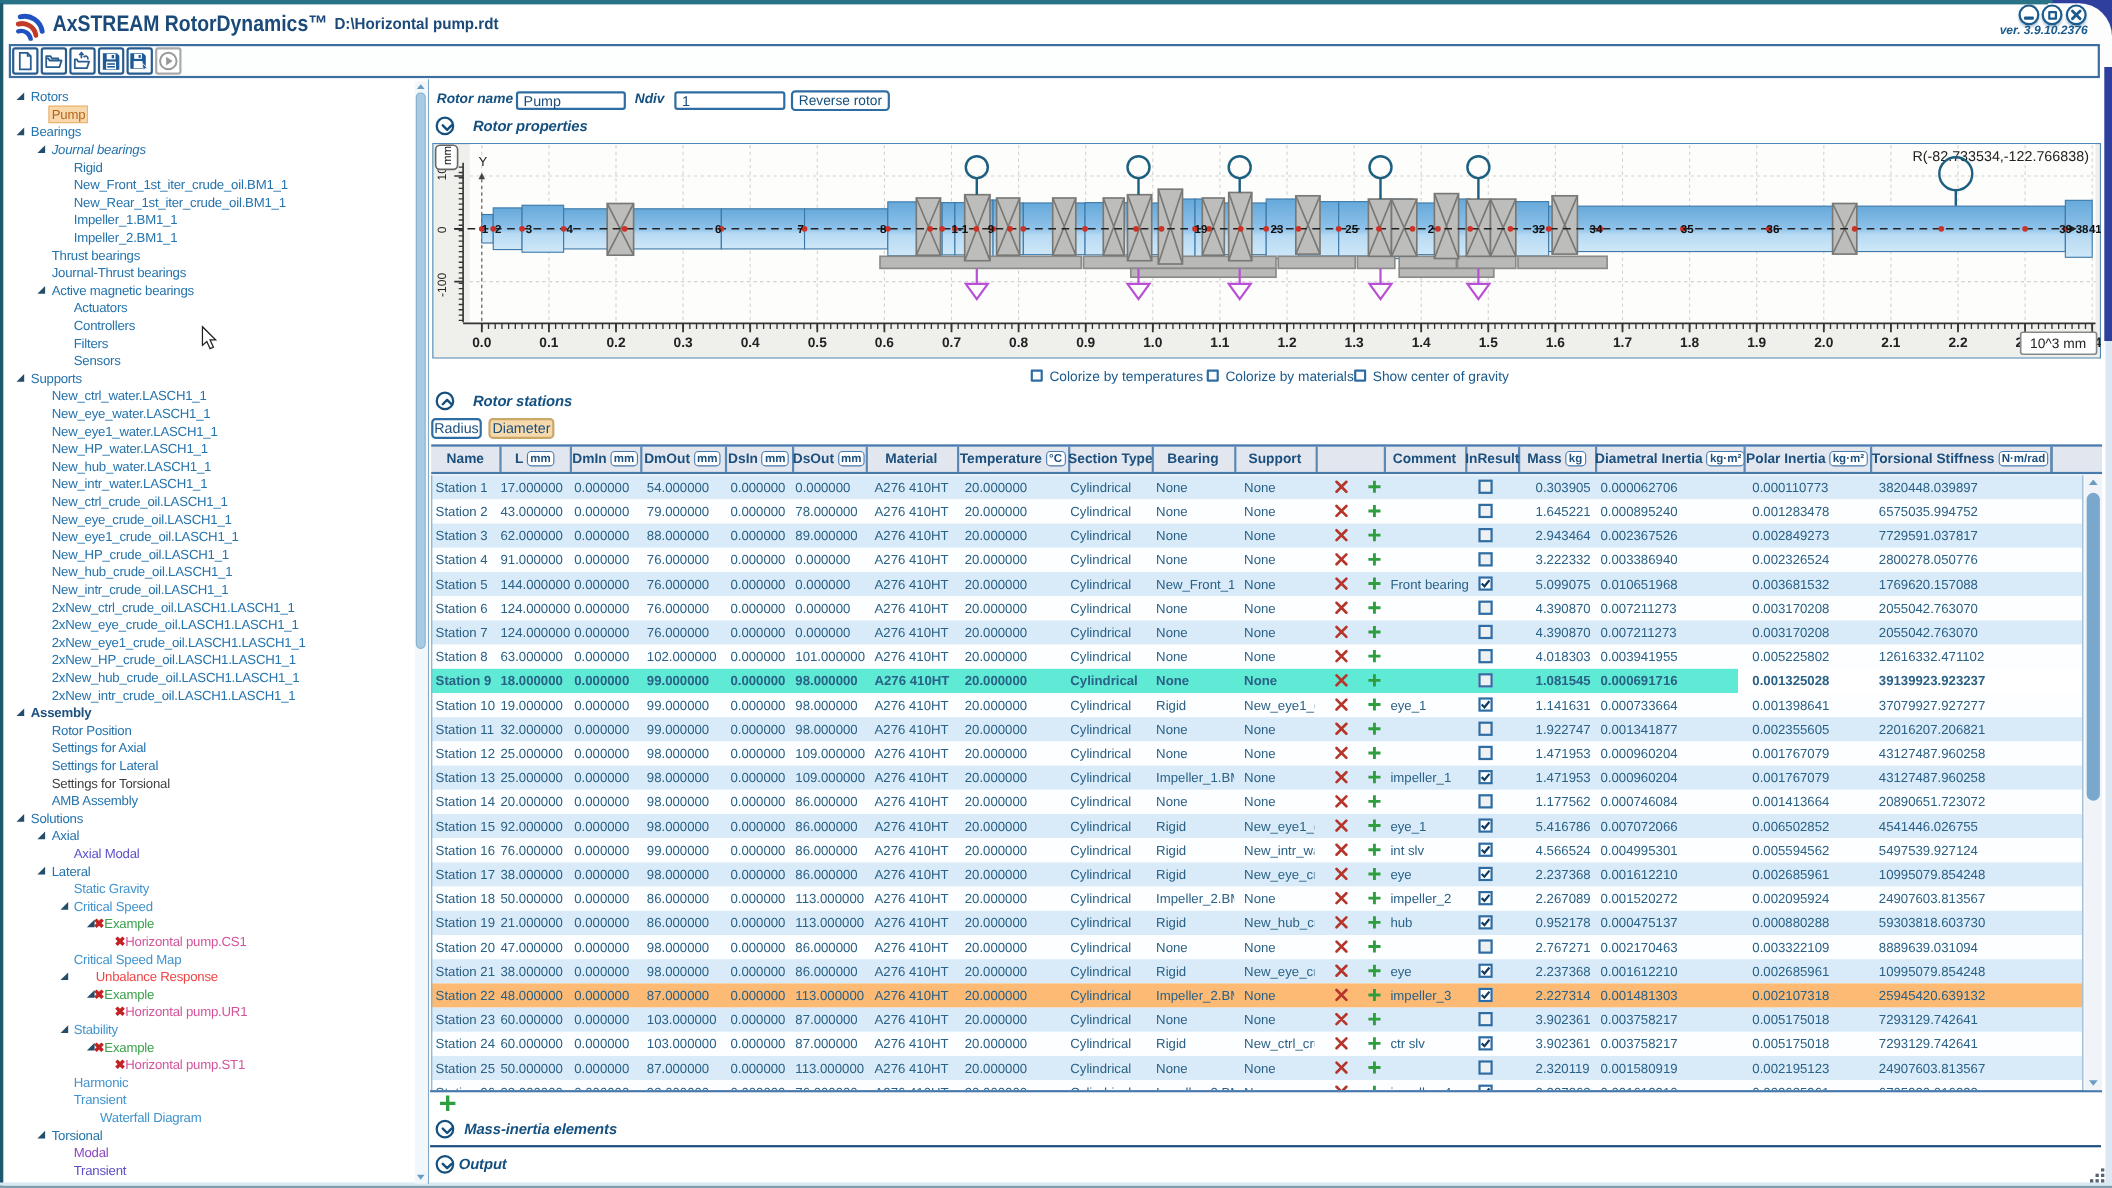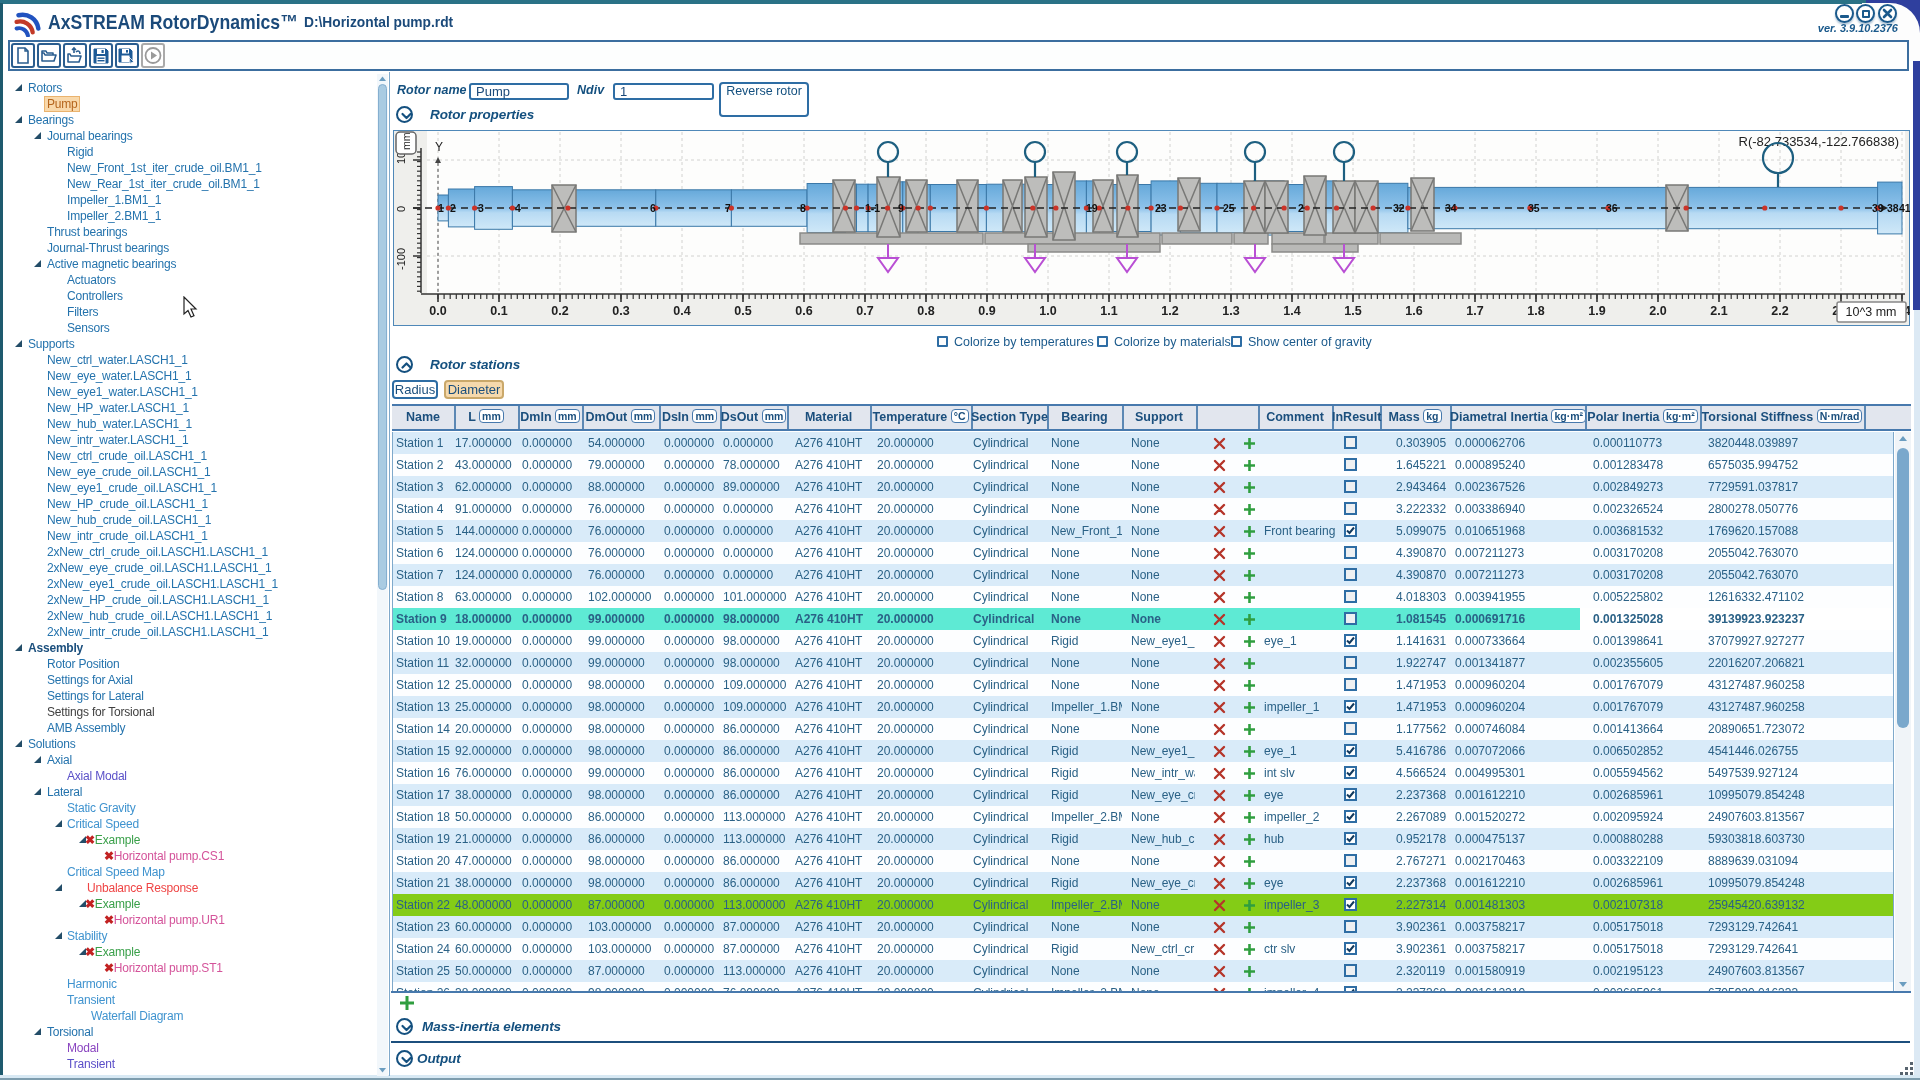--- a/index.html
+++ b/index.html
@@ -94,21 +94,21 @@
         <path d="M8 6.5 L14 10.5 L8 14.5 Z" fill="#9a9a9a"></path>
       </svg>
     </div>
 <div class="tri" style="left:15px;top:84px;"></div>
 <div class="treeitem" style="left:28px;top:81px;color:#2473ad;">Rotors</div>
 <div class="abs" style="left:44px;top:96px;width:36px;height:16px;background:#f9d9ab;border:1px solid #eab36e;"></div>
 <div class="treeitem" style="left:47px;top:97px;color:#b5651d;">Pump</div>
 <div class="tri" style="left:15px;top:116px;"></div>
 <div class="treeitem" style="left:28px;top:113px;color:#2473ad;">Bearings</div>
 <div class="tri" style="left:34px;top:132px;"></div>
-<div class="treeitem" style="left:47px;top:129px;color:#2473ad;">Journal bearings</div>
+<div class="treeitem" style="left:47px;top:129px;color:#2473ad;font-style:italic;">Journal bearings</div>
 <div class="treeitem" style="left:67px;top:145px;color:#2473ad;">Rigid</div>
 <div class="treeitem" style="left:67px;top:161px;color:#2473ad;">New_Front_1st_iter_crude_oil.BM1_1</div>
 <div class="treeitem" style="left:67px;top:177px;color:#2473ad;">New_Rear_1st_iter_crude_oil.BM1_1</div>
 <div class="treeitem" style="left:67px;top:193px;color:#2473ad;">Impeller_1.BM1_1</div>
 <div class="treeitem" style="left:67px;top:209px;color:#2473ad;">Impeller_2.BM1_1</div>
 <div class="treeitem" style="left:47px;top:225px;color:#2473ad;">Thrust bearings</div>
 <div class="treeitem" style="left:47px;top:241px;color:#2473ad;">Journal-Thrust bearings</div>
 <div class="tri" style="left:34px;top:260px;"></div>
 <div class="treeitem" style="left:47px;top:257px;color:#2473ad;">Active magnetic bearings</div>
 <div class="treeitem" style="left:67px;top:273px;color:#2473ad;">Actuators</div>
@@ -182,21 +182,21 @@
       <path d="M1 2 L4.5 6.5 L8 2 Z" fill="#6b9dc0"></path>
     </svg>
 <div class="abs" style="left:389px;top:72px;width:1px;height:1004px;background:#7fa9cb;"></div>
 <svg class="abs" style="left:183px;top:296px;" width="18" height="24" viewBox="0 0 18 24">
 <path d="M1 1 L1 18 L5 14.5 L8 21 L11 19.7 L8 13 L13 13 Z" fill="#fff" stroke="#222" stroke-width="1.2"></path>
     </svg>
 <div class="lbl" style="left:397px;top:83px;">Rotor name</div>
 <div class="ibox" style="left:469px;top:83px;width:100px;height:17px;">Pump</div>
 <div class="lbl" style="left:577px;top:83px;">Ndiv</div>
 <div class="ibox" style="left:613px;top:83px;width:101px;height:17px;">1</div>
-<div class="ibox" style="left:719px;top:82px;width:90px;height:35px;text-align:center;color:#14507f;border-radius:4px;line-height:15px;font-size:12.5px;white-space:nowrap;">Reverse rotor</div>
+<div class="ibox" style="left:719px;top:82px;width:90px;height:19px;text-align:center;color:#14507f;border-radius:4px;line-height:15px;font-size:12.5px;white-space:nowrap;">Reverse rotor</div>
 <div class="chevcirc" style="left:396px;top:106px;">
       <svg width="17" height="17" viewBox="0 0 17 17">
         <path d="M4.5 6 L8.5 10 L12.5 6" fill="none" stroke="#14507f" stroke-width="2.2" stroke-linecap="round" stroke-linejoin="round"></path>
       </svg>
     </div>
 <div class="secthdr abs" style="left:430px;top:107px;">Rotor properties</div>
 <svg class="abs" style="left:393px;top:130px;" width="1517" height="196" viewBox="0 0 1517 196">
 <defs>
         <linearGradient id="shaft" x1="0" y1="0" x2="0" y2="1">
           <stop offset="0" stop-color="#66a9da"></stop>
@@ -1359,21 +1359,21 @@
 <div class="abs" style="left:952px;top:4px;width:13px;height:13px;border:2px solid #2e6da4;background:#fff;">
           <svg width="9" height="9" style="position:absolute;left:0px;top:0px;">
             <path d="M1 4.5 L3.5 7 L8 1.5" stroke="#123a5e" stroke-width="2" fill="none"></path>
           </svg>
         </div>
 <div class="td" style="left:1004px;top:0;width:54px;padding-left:0px;">2.237368</div>
 <div class="td" style="left:1058px;top:0;width:135px;padding-left:5px;">0.001612210</div>
 <div class="td" style="left:1193px;top:0;width:115px;padding-left:8px;">0.002685961</div>
 <div class="td" style="left:1308px;top:0;width:164px;padding-left:8px;">10995079.854248</div>
 </div>
-<div class="abs" style="left:0;top:462px;width:1501px;height:22px;background:#84cc16;">
+<div class="abs" style="left:0;top:462px;width:1501px;height:22px;background:#fdba74;">
 <div class="td" style="left:0px;top:0;width:60px;padding-left:4px;">Station 22</div>
 <div class="td" style="left:62px;top:0;width:66px;padding-left:1px;">48.000000</div>
 <div class="td" style="left:126px;top:0;width:62px;padding-left:4px;">0.000000</div>
 <div class="td" style="left:190px;top:0;width:75px;padding-left:6px;">87.000000</div>
 <div class="td" style="left:267px;top:0;width:59px;padding-left:5px;">0.000000</div>
 <div class="td" style="left:328px;top:0;width:68px;padding-left:3px;">113.000000</div>
 <div class="td" style="left:395px;top:0;width:81px;padding-left:8px;">A276 410HT</div>
 <div class="td" style="left:478px;top:0;width:99px;padding-left:7px;">20.000000</div>
 <div class="td" style="left:579px;top:0;width:74px;padding-left:2px;">Cylindrical</div>
 <div class="td" style="left:655px;top:0;width:75px;padding-left:4px;">Impeller_2.BM</div>

